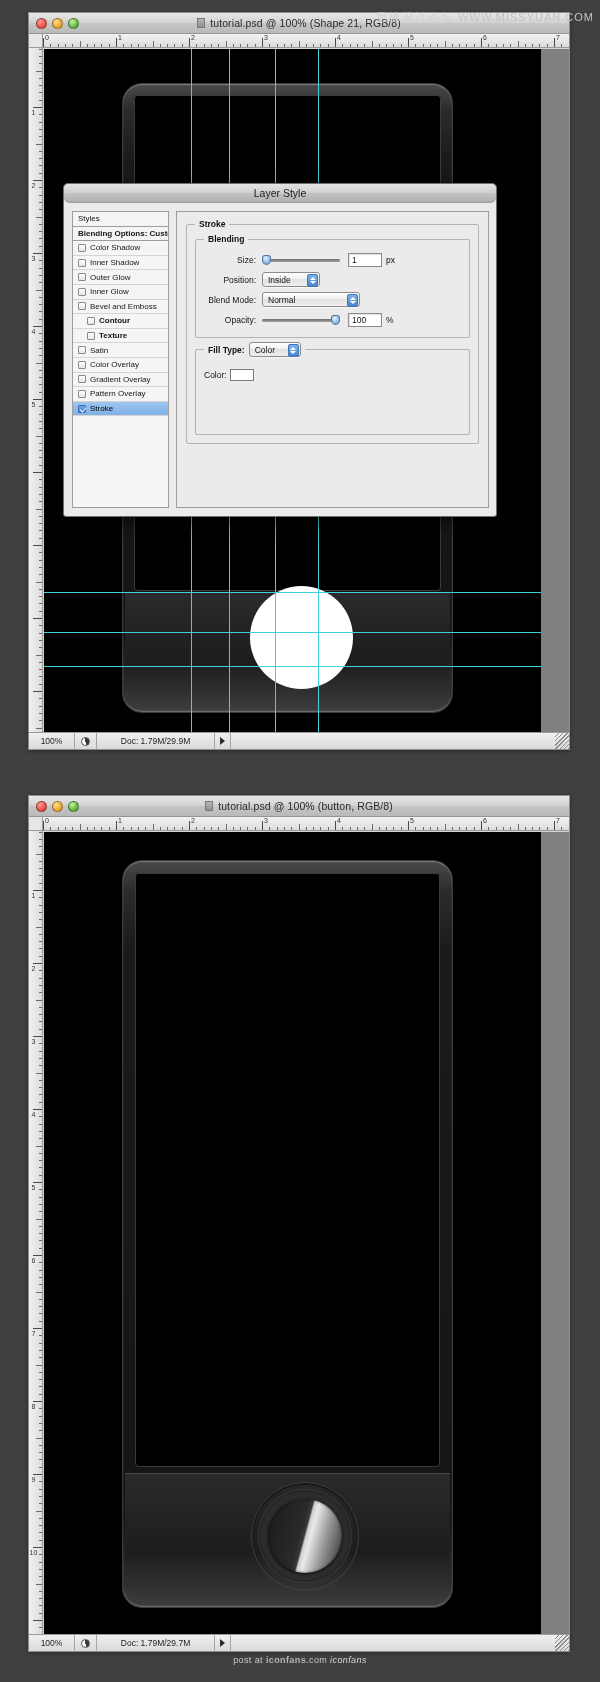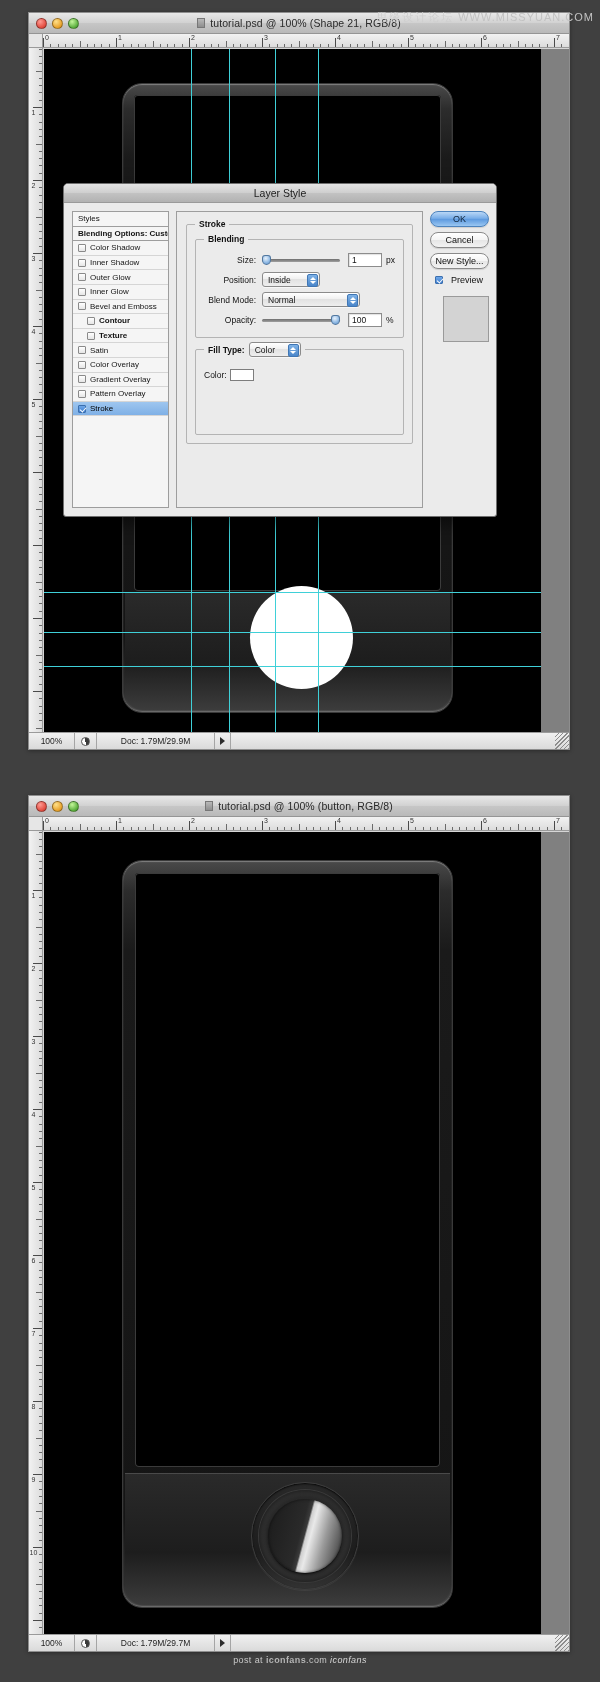--- a/index.html
+++ b/index.html
@@ -239,21 +239,21 @@
     border-radius: 5px 5px 3px 3px;
     box-shadow: 0 6px 18px rgba(0,0,0,.55);
     z-index: 20;
     overflow: hidden;
   }
   .dlg-title {
     height: 19px;
     background: linear-gradient(to bottom, #e4e4e4 0%, #cfcfcf 48%, #c2c2c2 52%, #b2b2b2 100%);
     border-bottom: 1px solid #9a9a9a;
     display: flex; align-items: center; justify-content: center;
-    font-size: 10.5px; color: #222;
+    font-size: 10.5px; color: #222; border-radius: 6px;
   }
   .dlg-body { display: flex; padding: 8px 7px 8px 8px; gap: 7px; height: calc(100% - 19px); }
 
   
   .styles-col { width: 97px; display: flex; flex-direction: column; }
   .styles-list {
     border: 1px solid #9d9d9d;
     background: #f5f5f5;
     flex: 1;
     font-size: 8px;
@@ -842,30 +842,20 @@
             </div>
 
             <div class="row" style="margin-top:2px;">
               <span class="rlabel" style="width:26px; text-align:left; ">Color:</span>
               <span class="swatch"></span>
             </div>
           </div>
         </div>
       </div>
 
-      <div class="right-col">
-        <div class="btn primary">OK</div>
-        <div class="btn">Cancel</div>
-        <div class="btn">New Style...</div>
-        <div class="prev-row">
-          <span class="cbx checked"></span>
-          <span>Preview</span>
-        </div>
-        <div class="preview-box"></div>
-      </div>
     </div>
   </div>
 
   <div class="ps-window win2">
 
     <div class="titlebar">
       <div class="traffic">
         <span class="tl tl-red"></span>
         <span class="tl tl-yellow"></span>
         <span class="tl tl-green"></span>

